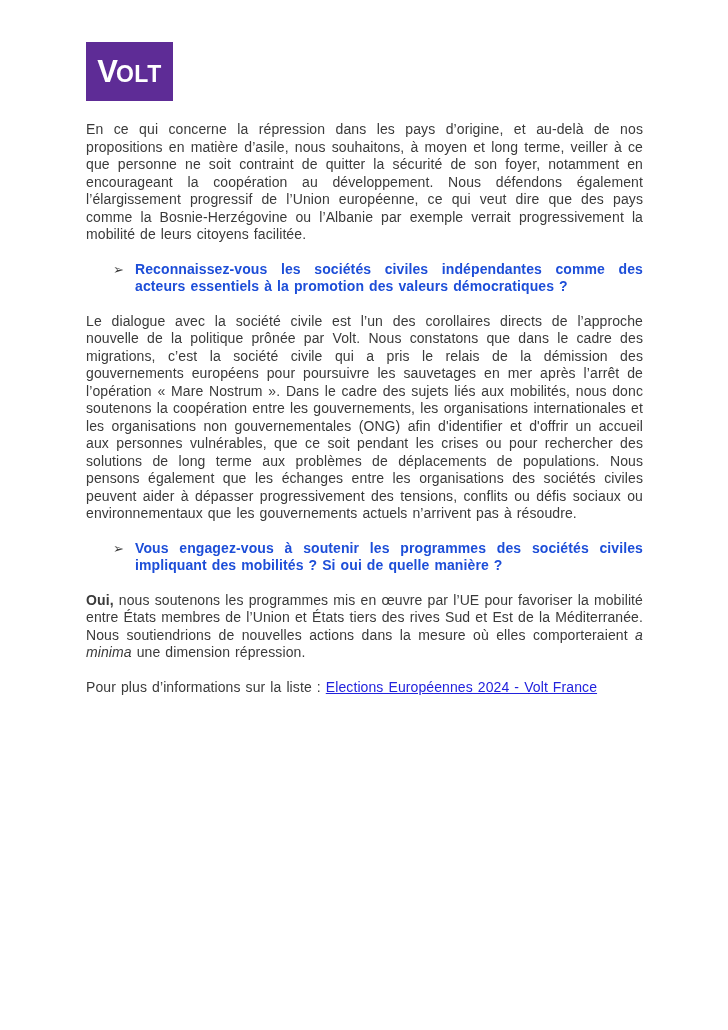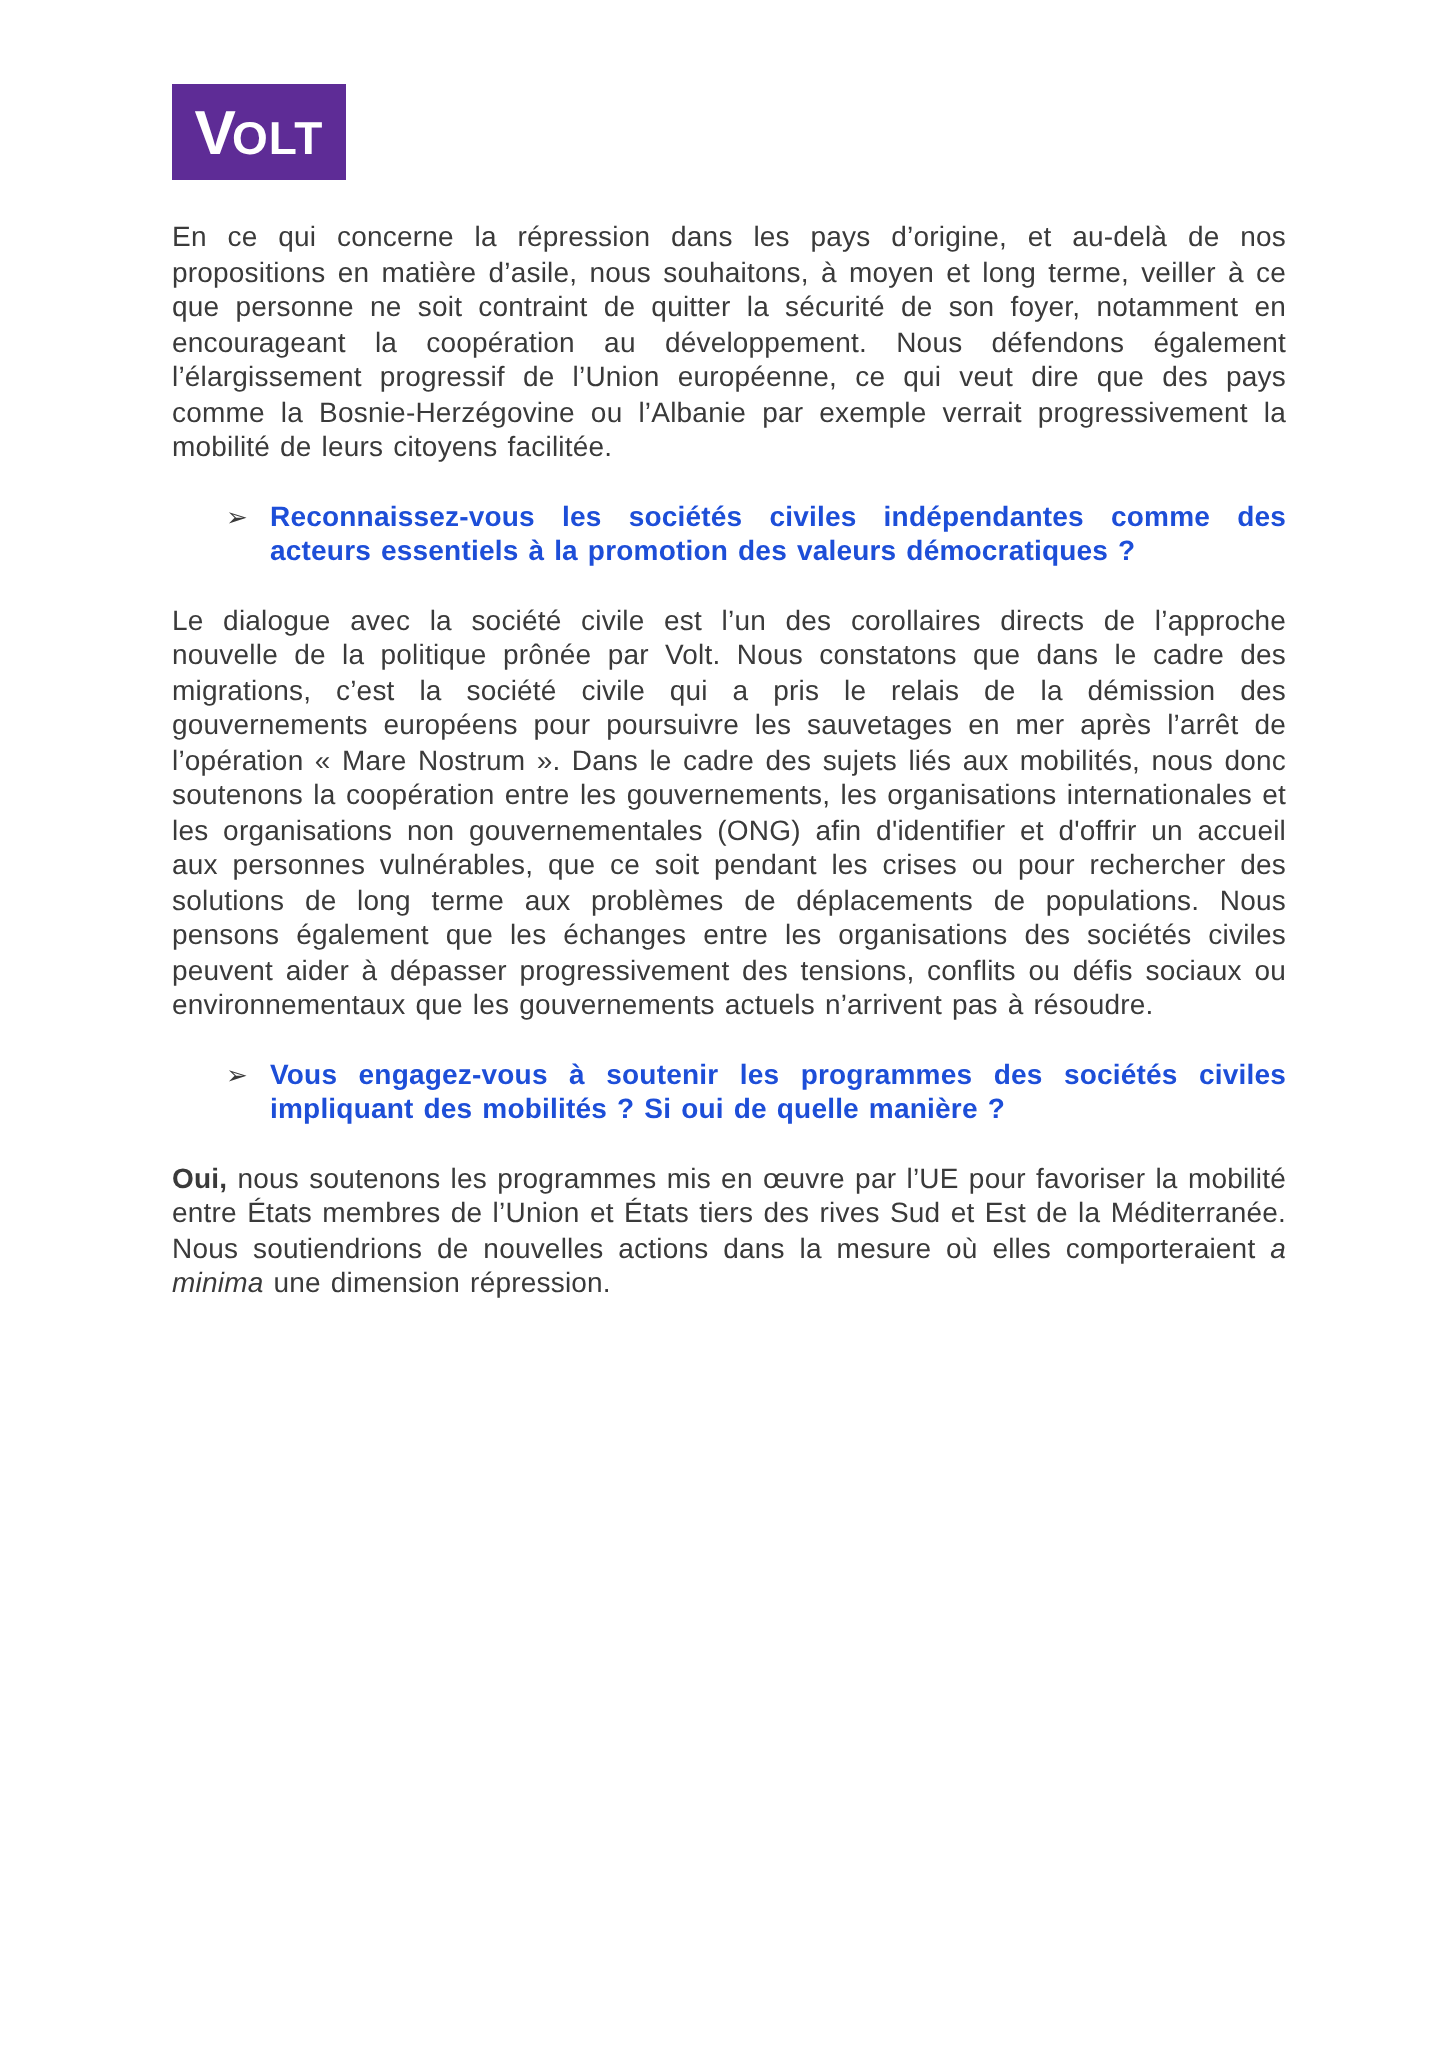--- a/index.html
+++ b/index.html
@@ -17,21 +17,21 @@
     color: #3a3a3a;
   }
   .content {
     position: absolute;
     left: 86px;
     top: 42px;
     width: 557px;
   }
   .logo {
     width: 87px;
-    height: 48px;
+    height: 59px;
     display: flex;
     align-items: center;
     justify-content: center;
     margin-bottom: 20px;
   }
   .logo-text {
     color: #ffffff;
     font-weight: bold;
     font-size: 23px;
     letter-spacing: 0.5px;
@@ -104,15 +104,16 @@
 
     <p class="para">Le dialogue avec la société civile est l’un des corollaires directs de l’approche nouvelle de la politique prônée par Volt. Nous constatons que dans le cadre des migrations, c’est la société civile qui a pris le relais de la démission des gouvernements européens pour poursuivre les sauvetages en mer après l’arrêt de l’opération « Mare Nostrum ». Dans le cadre des sujets liés aux mobilités, nous donc soutenons la coopération entre les gouvernements, les organisations internationales et les organisations non gouvernementales (ONG) afin d'identifier et d'offrir un accueil aux personnes vulnérables, que ce soit pendant les crises ou pour rechercher des solutions de long terme aux problèmes de déplacements de populations. Nous pensons également que les échanges entre les organisations des sociétés civiles peuvent aider à dépasser progressivement des tensions, conflits ou défis sociaux ou environnementaux que les gouvernements actuels n’arrivent pas à résoudre.</p>
 
     <div class="question">
       <span class="q-marker">➢</span>
       <span class="q-text">Vous engagez-vous à soutenir les programmes des sociétés civiles impliquant des mobilités ? Si oui de quelle manière ?</span>
     </div>
 
     <p class="para"><span class="bold-lead">Oui,</span><span> nous soutenons les programmes mis en œuvre par l’UE pour favoriser la mobilité entre États membres de l’Union et États tiers des rives Sud et Est de la Méditerranée. Nous soutiendrions de nouvelles actions dans la mesure où elles comporteraient </span><span class="italic-seg">a minima</span><span> une dimension répression.</span></p>
 
+    <p class="footer-line"><span>Pour plus d’informations sur la liste : </span><a class="doc-link" href="#" style="color: rgb(34, 34, 221);">Elections Européennes 2024 - Volt France</a></p>
 
   </div>
 </div>
 
 </body></html>

